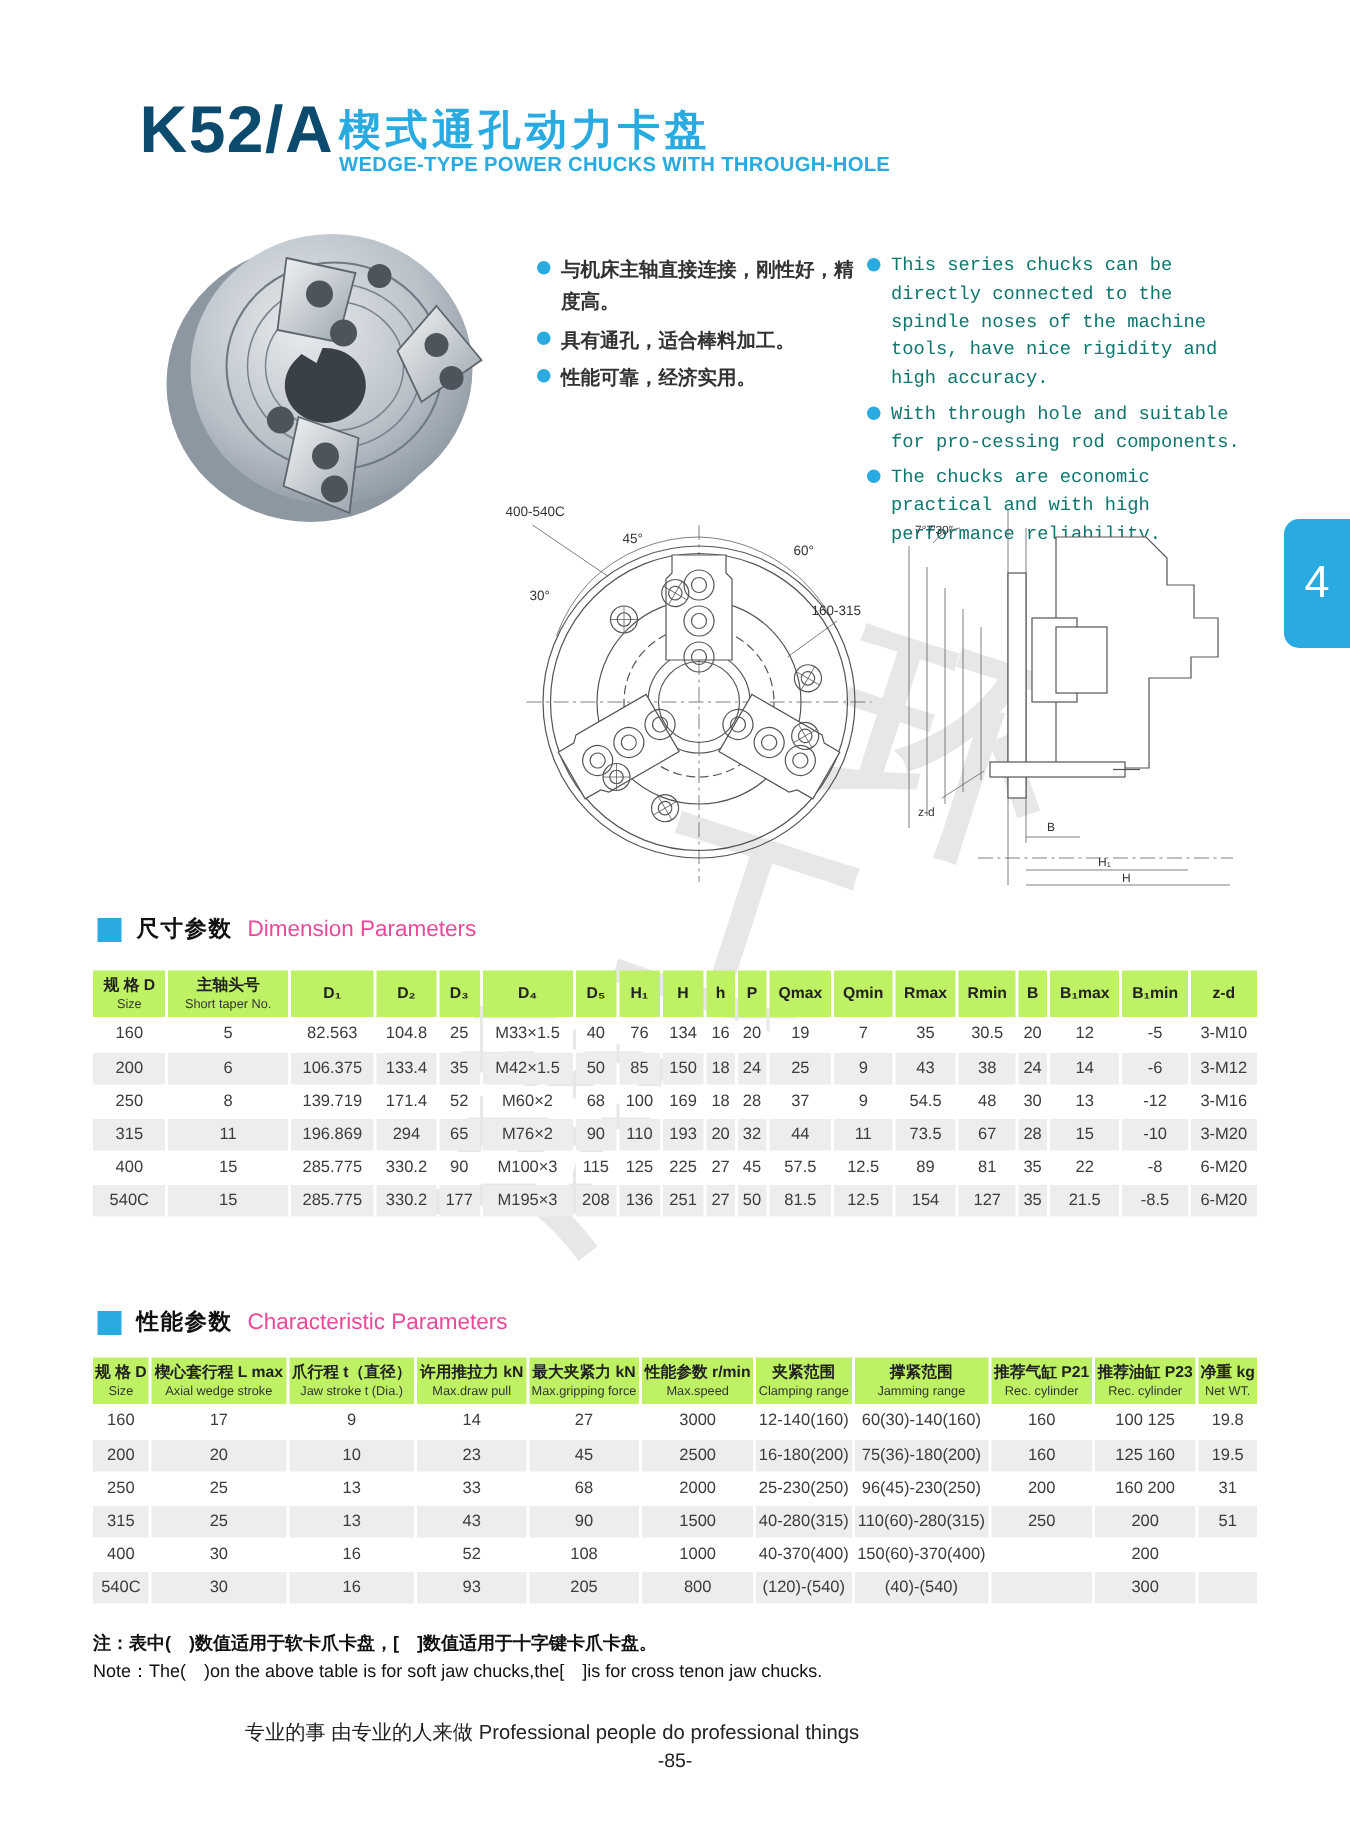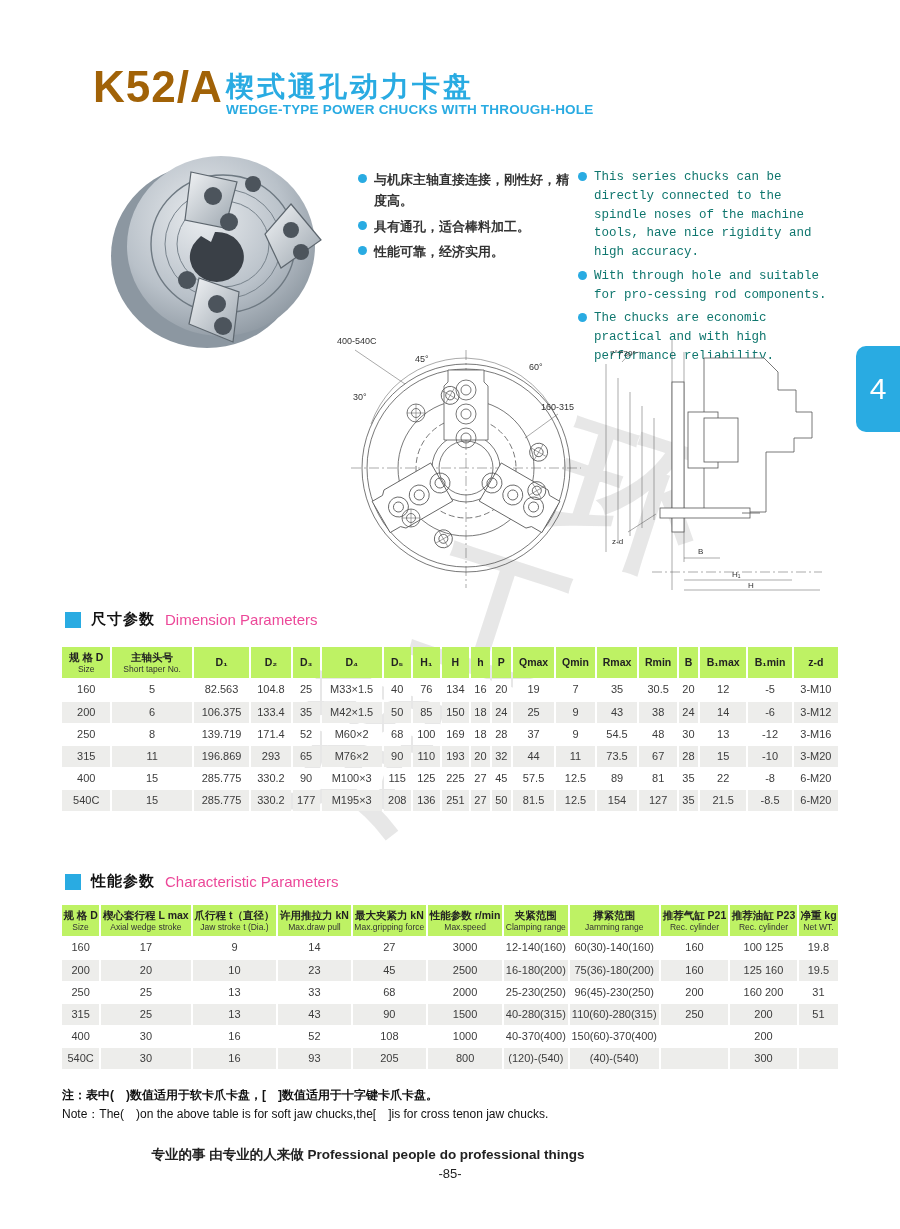--- a/index.html
+++ b/index.html
@@ -1,20 +1,20 @@
 <!DOCTYPE html>
 <html><head>
 <meta charset="utf-8">
 <style>
   html,body{margin:0;padding:0;}
   body{width:900px;height:1229px;position:relative;background:#fff;
        font-family:"Liberation Sans","DejaVu Sans",sans-serif;color:#222;overflow:hidden;}
   .abs{position:absolute;}
   
-  .model{left:93px;top:62px;font-size:44px;font-weight:bold;color:#a16207;letter-spacing:1px;}
+  .model{left:93px;top:62px;font-size:44px;font-weight:bold;color:#0c4a6e;letter-spacing:1px;}
   .title-zh{left:226px;top:68px;font-size:28px;font-weight:bold;color:#29ABE2;letter-spacing:3px;}
   .title-en{left:226px;top:102px;font-size:13.5px;font-weight:bold;color:#29ABE2;letter-spacing:0.2px;}
   
   .bullets{list-style:none;margin:0;padding:0;}
   .bullets li{display:flex;gap:7px;margin-bottom:5px;}
   .bullets .dot{width:9px;height:9px;border-radius:50%;background:#29ABE2;flex:none;margin-top:4px;}
   .bullets-zh{left:358px;top:170px;width:212px;font-size:13px;line-height:1.6;color:#333;font-weight:bold;}
   .bullets-en{left:578px;top:168px;width:262px;font-size:12.5px;line-height:1.5;color:#0f766e;font-family:Liberation Mono, monospace;}
   
   .section{display:flex;align-items:center;gap:10px;}
@@ -25,21 +25,21 @@
   table{border-collapse:separate;border-spacing:2px 1px;width:780px;table-layout:auto;}
   th{background:#bef264;font-weight:normal;padding:4px 1px;vertical-align:middle;}
   th .th-zh{display:block;font-size:10.5px;color:#222;font-weight:bold;line-height:1.25;}
   th .th-en{display:block;font-size:8.5px;color:#333;line-height:1.2;transform-origin:center;}
   td{font-size:11px;color:#3c3c3c;text-align:center;padding:4px 1px;background:#fff;line-height:1.2;white-space:nowrap;}
   tr.stripe td{background:#ededeb;}
   .tbl-wrap{left:60px;}
   
   .notes{left:62px;top:1086px;font-size:12px;color:#111;line-height:1.6;font-weight:bold;}
   .notes .en{font-weight:normal;}
-  .footer{left:0;top:1146px;width:736px;text-align:center;font-size:13.5px;color:#222;font-weight:bold;}
+  .footer{left:0;top:1146px;width:736px;text-align:center;font-size:13.5px;color:#222;font-weight:normal;}
   .pagenum{left:0;top:1166px;width:900px;text-align:center;font-size:13px;color:#222;}
   
   .side-tab{right:0;top:346px;width:44px;height:86px;background:#29ABE2;border-radius:10px 0 0 10px;
             display:flex;align-items:center;justify-content:center;color:#fff;font-size:30px;}
   
   .wm{color:#aaa;opacity:.28;font-size:150px;font-weight:bold;pointer-events:none;}
   svg text{font-family:"Liberation Sans","DejaVu Sans",sans-serif;}
 </style>
 </head>
 <body>
@@ -330,21 +330,21 @@
           <td>48</td>
           <td>30</td>
           <td>13</td>
           <td>-12</td>
           <td>3-M16</td>
         </tr>
         <tr class="stripe">
           <td>315</td>
           <td>11</td>
           <td>196.869</td>
-          <td>293</td>
+          <td>294</td>
           <td>65</td>
           <td>M76×2</td>
           <td>90</td>
           <td>110</td>
           <td>193</td>
           <td>20</td>
           <td>32</td>
           <td>44</td>
           <td>11</td>
           <td>73.5</td>

